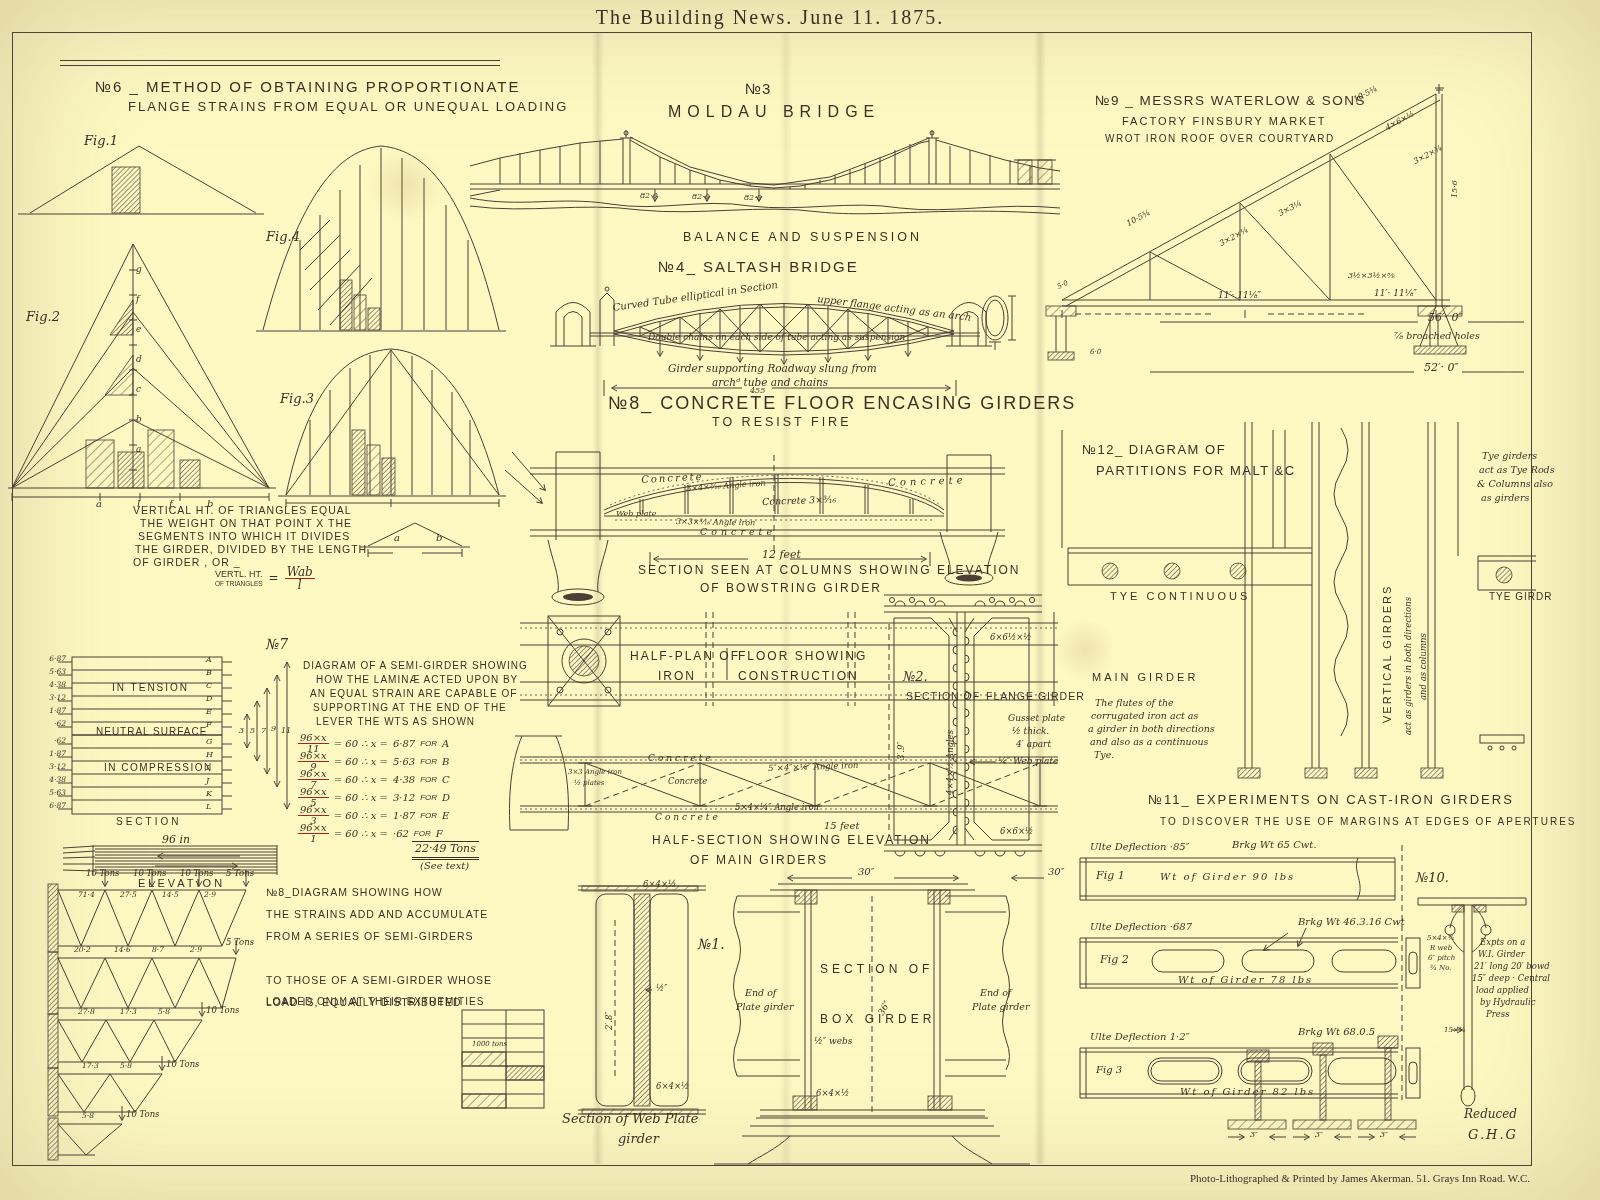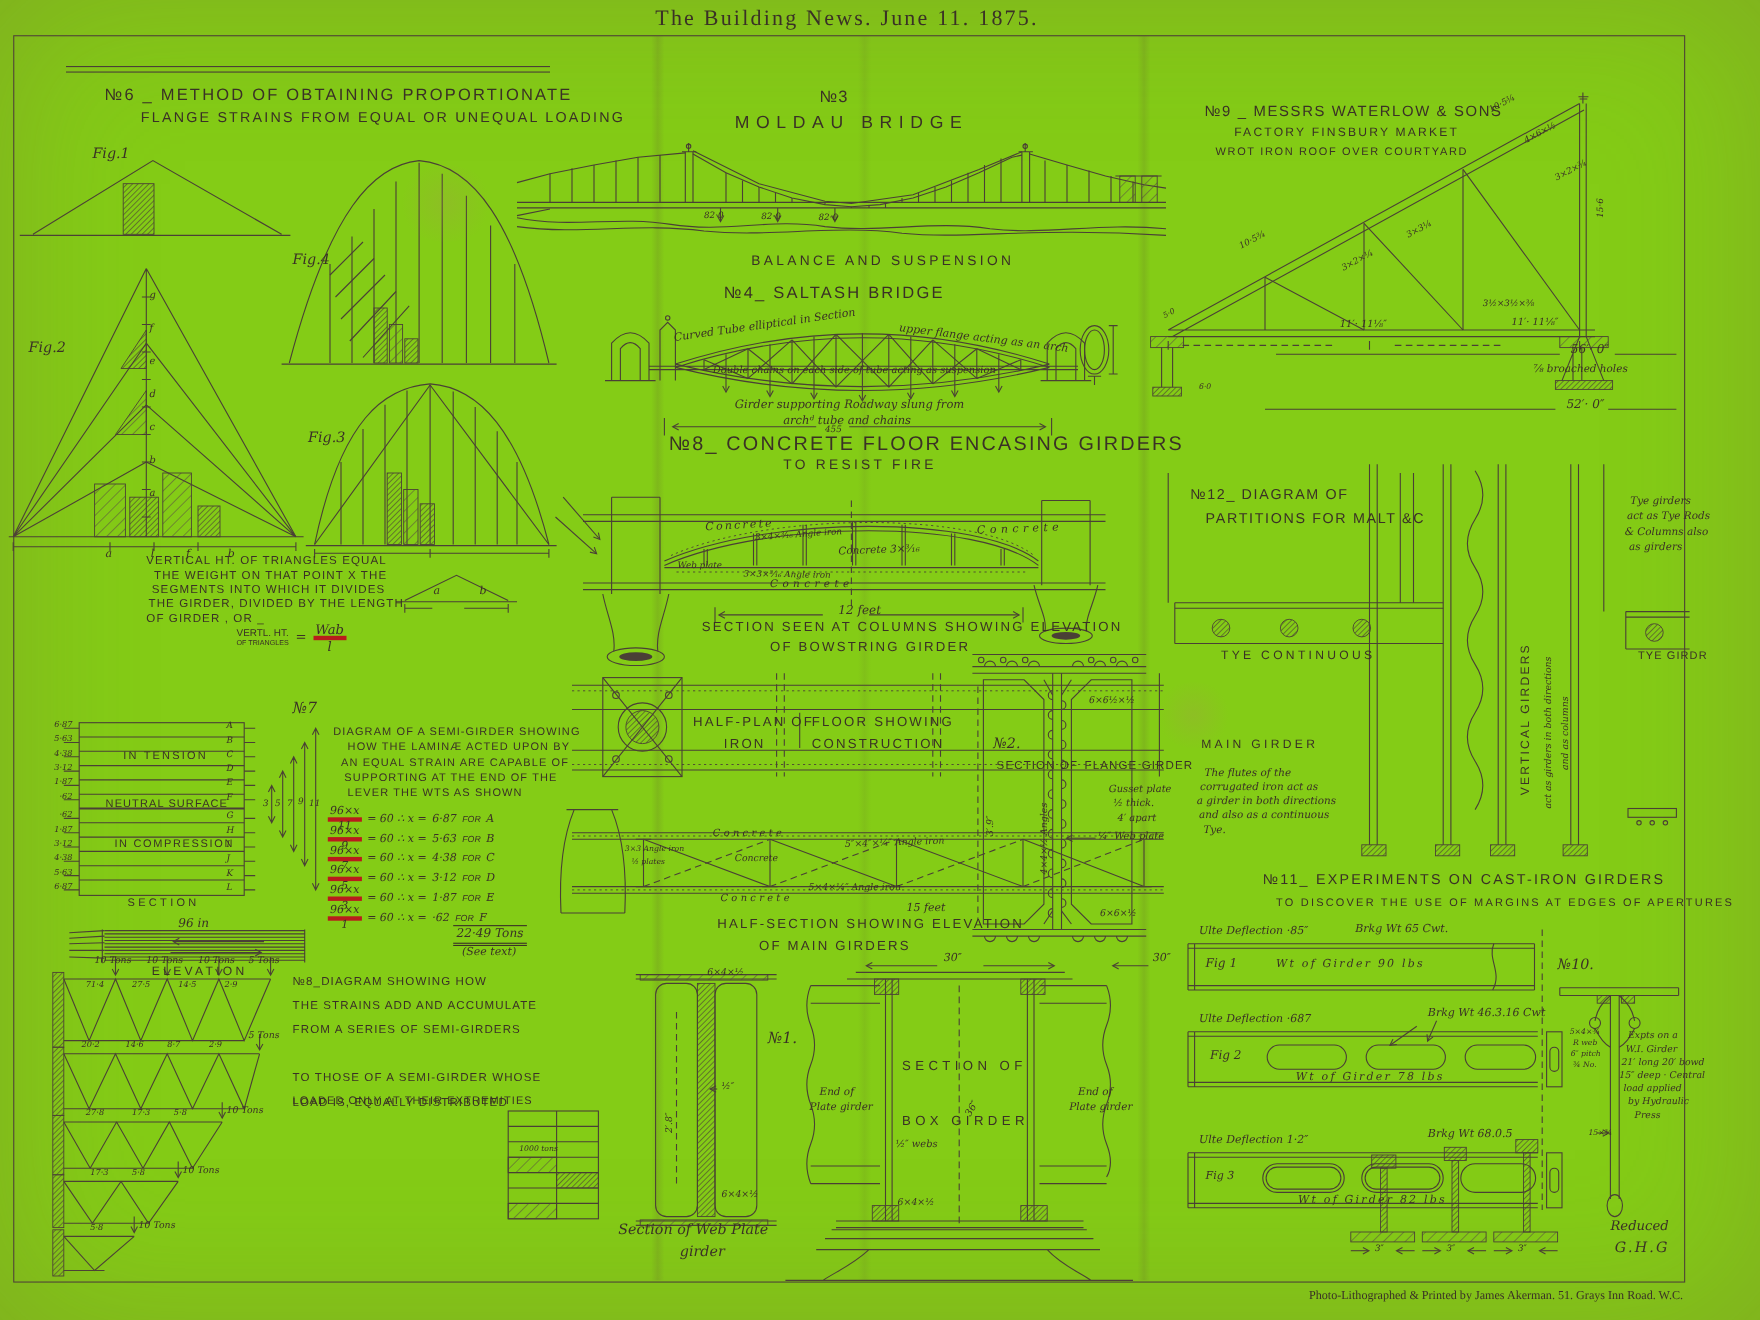--- a/index.html
+++ b/index.html
@@ -1,25 +1,25 @@
 <!DOCTYPE html>
 <html><head>
 <meta charset="utf-8">
 <style>
   body{margin:0;background:#b0a38a;}
-  .page{position:relative;width:1600px;height:1200px;background:#84cc16;overflow:hidden;font-family:"DejaVu Serif",serif;color:#3a3126;}
+  .page{position:relative;width:1600px;height:1200px;background:#fef9c3;overflow:hidden;font-family:"DejaVu Serif",serif;color:#3a3126;}
   .vign{position:absolute;inset:0;box-shadow:inset 0 0 140px rgba(120,95,60,.28);pointer-events:none;}
   .frame{position:absolute;left:12px;top:32px;width:1518px;height:1132px;border:1.6px solid #4a4036;}
   .crease{position:absolute;top:32px;height:1132px;width:12px;background:linear-gradient(90deg,rgba(91,72,52,0),rgba(91,72,52,.15),rgba(91,72,52,0));}
   .stain{position:absolute;border-radius:50%;background:radial-gradient(circle,rgba(176,140,90,.20),rgba(176,140,90,0) 70%);}
   .L{position:absolute;white-space:nowrap;transform-origin:0 0;line-height:1.15;}
   .cap{font-family:"Liberation Sans",sans-serif;}
   .it{font-family:"DejaVu Serif",serif;font-style:italic;}
   .frac{display:inline-block;text-align:center;line-height:1;}
-  .fn{display:block;border-bottom:4px solid #b91c1c;padding:0 2px;}
+  .fn{display:block;border-bottom:1px solid #b91c1c;padding:0 2px;}
   .fd{display:block;}
   .st{display:inline-block;text-align:center;line-height:1.1;}
   .st span{display:block;}
   .tot{border-top:1px solid #3a3126;border-bottom:3px double #3a3126;padding:1px 3px;}
   .ul2{position:absolute;height:4px;border-top:1.6px solid #4a4036;border-bottom:1px solid #4a4036;}
   svg{position:absolute;left:0;top:0;}
   .s{stroke:#4a4036;fill:none;stroke-width:1;}
   .s2{stroke:#4a4036;fill:none;stroke-width:1.7;}
   .sd{stroke:#4a4036;fill:none;stroke-width:1;stroke-dasharray:6 4;}
   .sdd{stroke:#4a4036;fill:none;stroke-width:.8;stroke-dasharray:2 3;}

